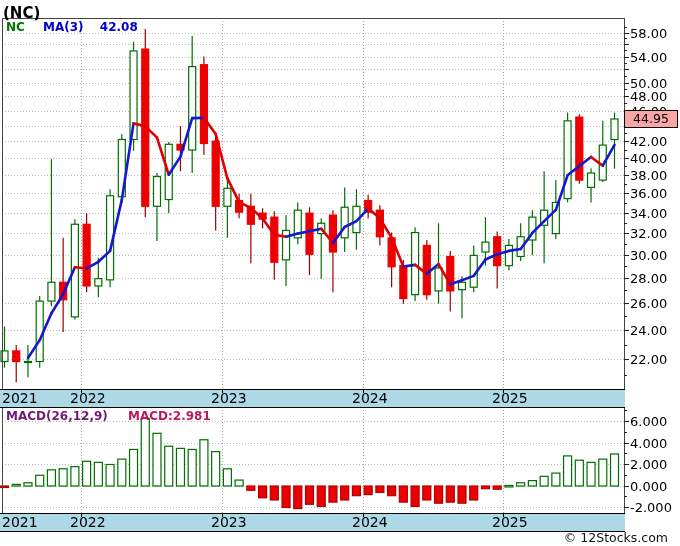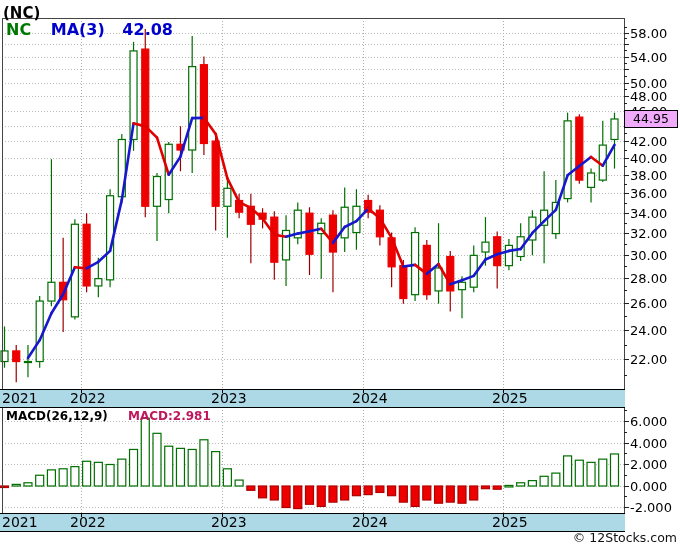--- a/index.html
+++ b/index.html
@@ -1,30 +1,30 @@
 <!DOCTYPE html>
 <html><head>
 <meta charset="utf-8">
 <style>
   html,body{margin:0;padding:0;background:#fff;}
   #stage{position:relative;width:680px;height:546px;background:#fff;overflow:hidden;
          font-family:"DejaVu Sans",sans-serif;color:#000;}
   #chart-svg{position:absolute;left:0;top:0;}
   .abs{position:absolute;white-space:nowrap;}
   #page-title{left:3px;top:4px;font-size:15px;font-weight:bold;}
-  #legend{left:6px;top:20px;font-size:16px;font-weight:bold;}
+  #legend{left:6px;top:20px;font-size:12px;font-weight:bold;}
   #legend .sym{color:#007700;margin-right:14px;}
   #legend .ma{color:#0000CD;margin-right:12px;}
   #legend .maval{color:#0000CD;}
   #macd-legend{left:6px;top:409px;font-size:12px;font-weight:bold;}
-  #macd-legend .p1{color:#000000;margin-right:16px;}
+  #macd-legend .p1{color:#701a75;margin-right:16px;}
   #macd-legend .p2{color:#be185d;}
-  #price-badge{left:624px;width:52px;height:16px;background:#f0abfc;border:1px solid #000;
+  #price-badge{left:624px;width:52px;height:16px;background:#fca5a5;border:1px solid #000;
                font-size:12.5px;text-align:center;line-height:16px;}
-  #copyright{right:3px;top:530px;font-size:12.5px;color:#111;}
+  #copyright{right:12px;top:530px;font-size:12.5px;color:#111;}
 </style>
 </head>
 <body>
 
 <div id="stage">
   <svg id="chart-svg" width="680" height="546">
       <g>
         <rect x="0" y="390" width="625" height="17" fill="#ADD8E6" shape-rendering="crispEdges"></rect>
         <rect x="0" y="514" width="625" height="17" fill="#ADD8E6" shape-rendering="crispEdges"></rect>
       </g>

